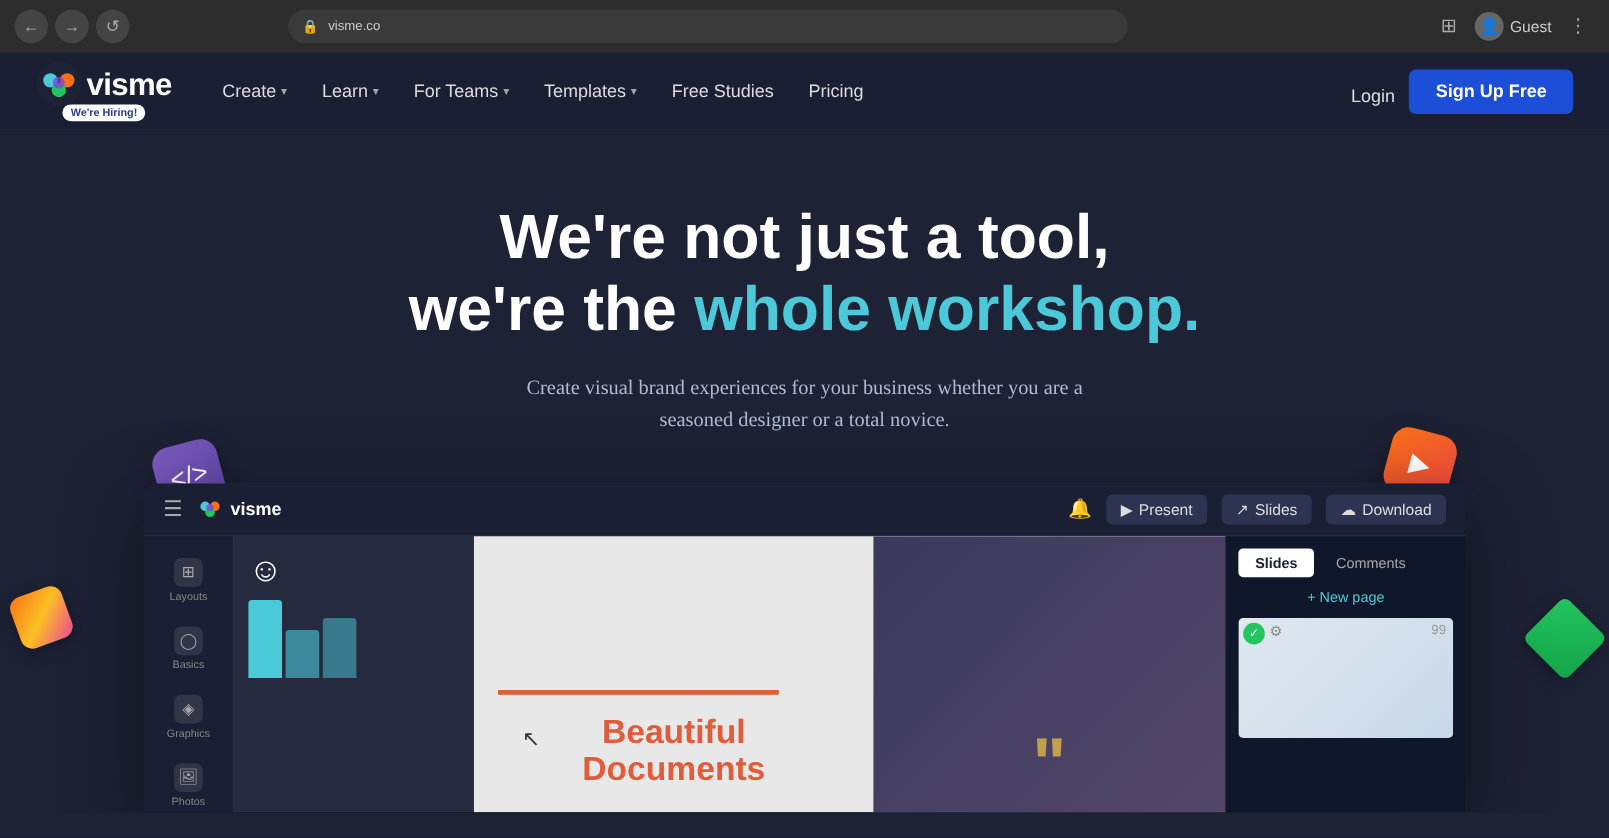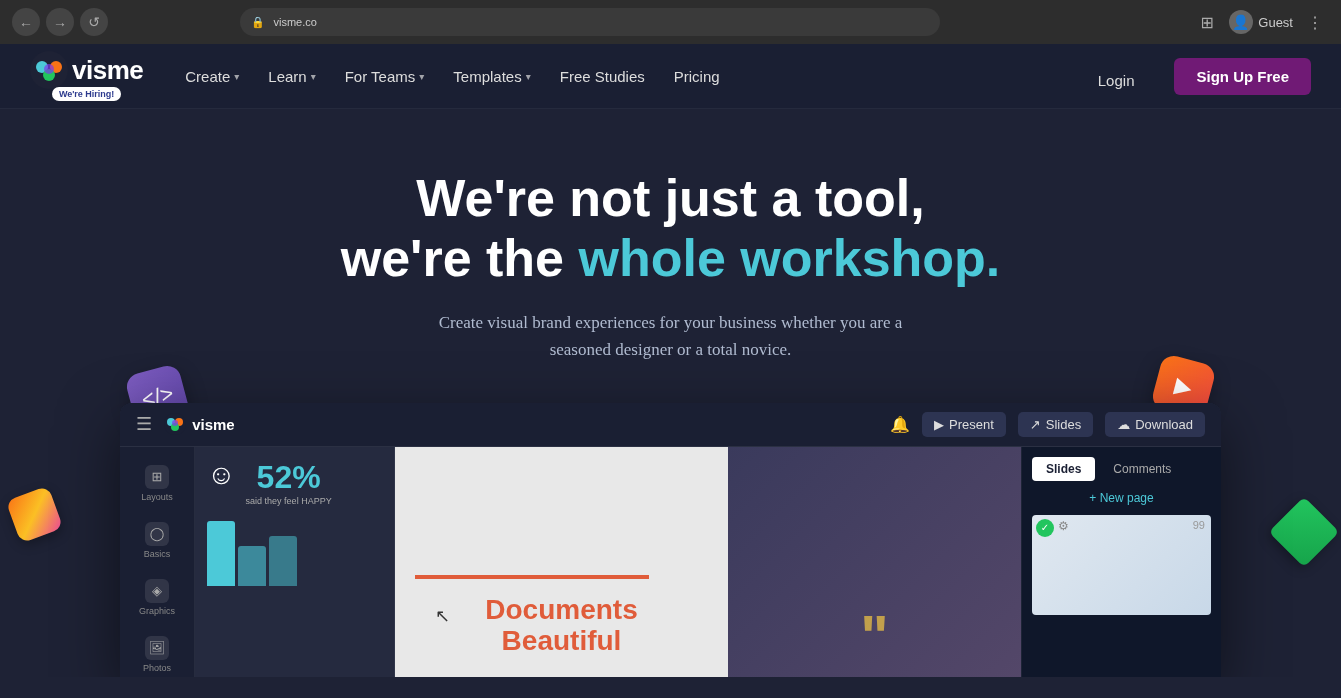--- a/index.html
+++ b/index.html
@@ -139,30 +139,29 @@
       align-items: flex-end;
     }
     .login-btn {
       color: #ddd;
       font-size: 15px;
       font-weight: 500;
       cursor: pointer;
       padding: 6px 12px;
     }
     .signup-btn {
-      background: #701a75;
+      background: #1d4ed8;
       color: #fff;
       font-size: 15px;
       font-weight: 700;
       padding: 10px 22px;
       border-radius: 6px;
       cursor: pointer;
       border: none;
       white-space: nowrap;
-      margin-left: 28px;
     }
 
     
     .hero {
       background: #1e2235;
       text-align: center;
       padding: 60px 20px 0;
       position: relative;
       overflow: hidden;
       min-height: 420px;
@@ -616,40 +615,36 @@
           <span class="sidebar-tool-label">Photos</span>
         </div>
       </div>
 
       <div class="stats-panel">
         <div class="stats-content">
           <div style="display:flex; align-items:flex-start; gap:10px;">
             <div>
               <div style="font-size:28px; margin-bottom:4px;">☺</div>
             </div>
-            <div>
-              <div class="stat-percent">52%</div>
-              <div class="stat-label">said they feel HAPPY</div>
-            </div>
           </div>
 
           <div style="display:flex; align-items:flex-end; height:70px; gap:3px; padding-top:6px;">
             <div style="width:28px; height:65px; background:#4cc9d8; border-radius:3px 3px 0 0;"></div>
             <div style="width:28px; height:40px; background:#4cc9d8; border-radius:3px 3px 0 0; opacity:0.6;"></div>
             <div style="width:28px; height:50px; background:#4cc9d8; border-radius:3px 3px 0 0; opacity:0.5;"></div>
           </div>
         </div>
       </div>
 
       <div class="canvas-area">
         <div class="canvas-left">
           <div style="position:relative;">
             <div style="height:4px; background:#e05c3a; margin-bottom:16px; width:80%;"></div>
+            <div class="canvas-doc-title">Beautiful</div>
             <div class="canvas-doc-title">Documents</div>
-            <div class="canvas-doc-title">Beautiful</div>
             <div class="cursor-indicator">↖</div>
           </div>
         </div>
         <div class="canvas-right">
 
           <div style="position:absolute; bottom:0; left:0; right:0; top:0; background: linear-gradient(135deg, #3a3a5c, #5a4a6c); opacity:0.8;"></div>
 
           <div style="position:absolute; bottom:10px; left:50%; transform:translateX(-50%); font-size:60px; color:#f5c842; font-weight:900; opacity:0.7; line-height:1;">"</div>
         </div>
       </div>

